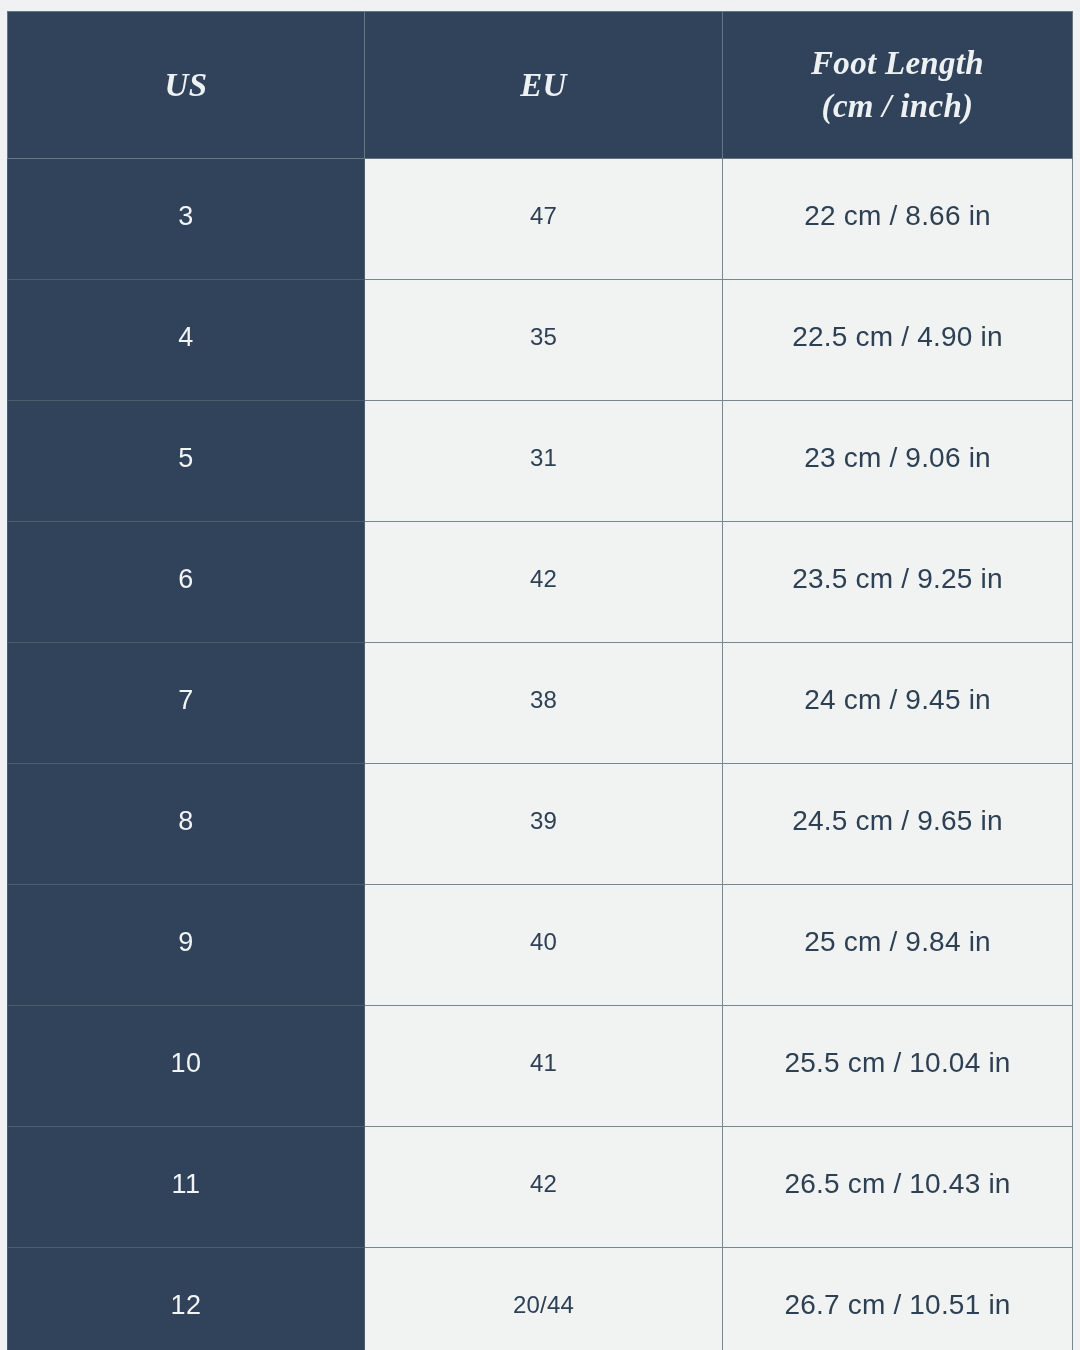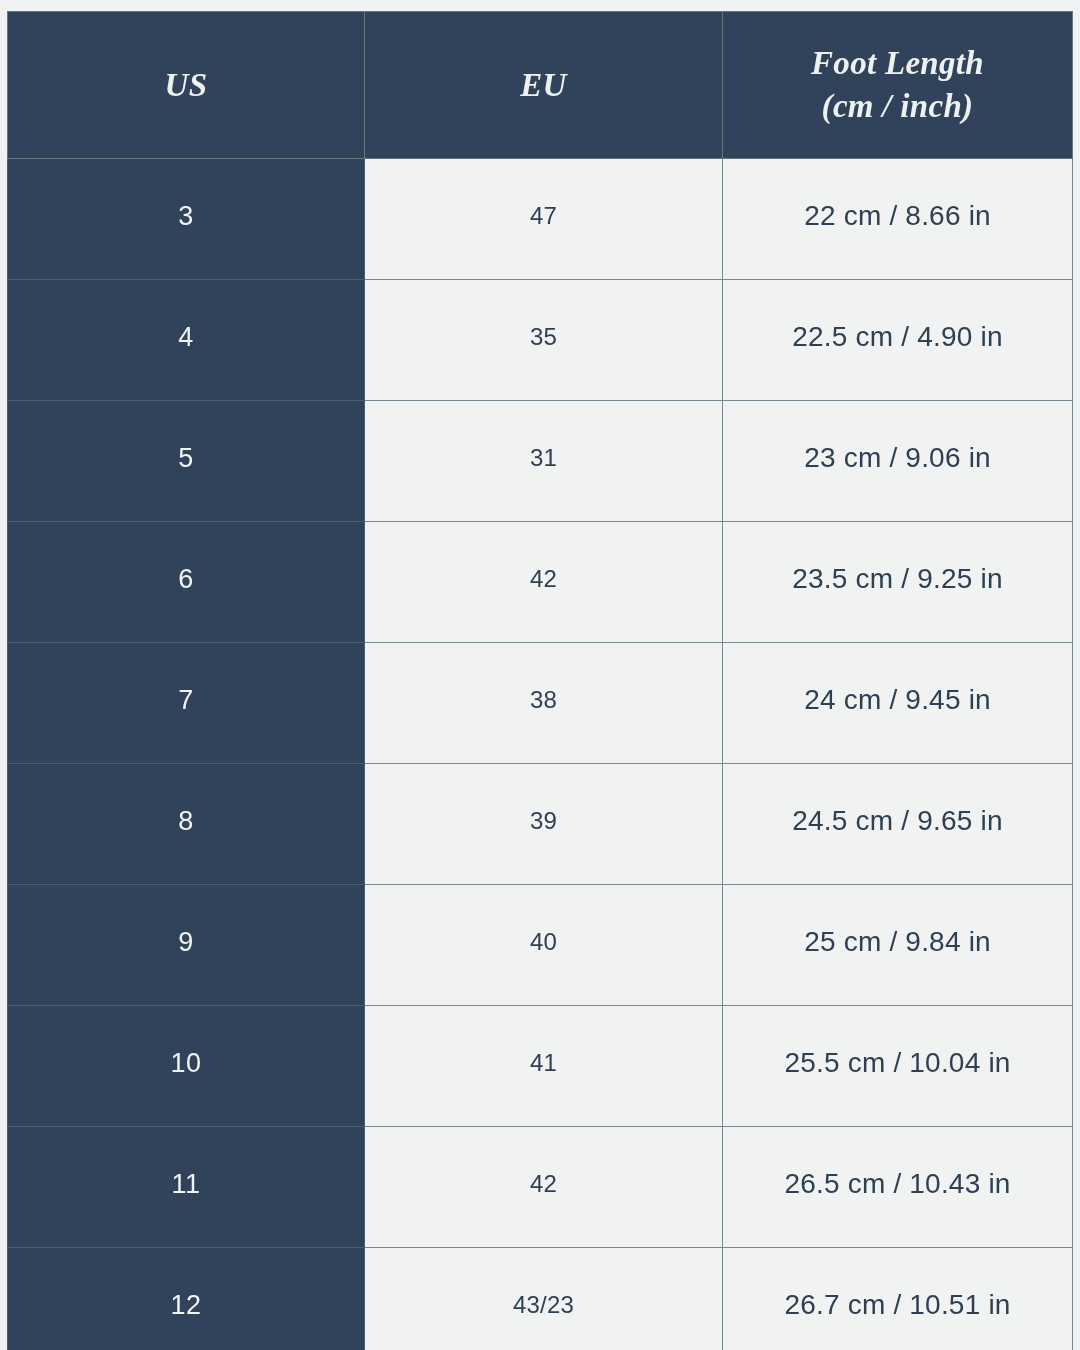--- a/index.html
+++ b/index.html
@@ -209,21 +209,21 @@
           </td>
         <td class="len-cell">
             <span class="cell-inner">26.5 cm / 10.43 in</span>
           </td>
       </tr>
       <tr>
         <td class="us-cell">
             <span class="cell-inner">12</span>
           </td>
         <td class="eu-cell">
-            <span class="cell-inner">43/23</span>
+            <span class="cell-inner">20/44</span>
           </td>
         <td class="len-cell">
             <span class="cell-inner">26.7 cm / 10.51 in</span>
           </td>
       </tr>
     </tbody>
   </table>
 
 </div>
 

